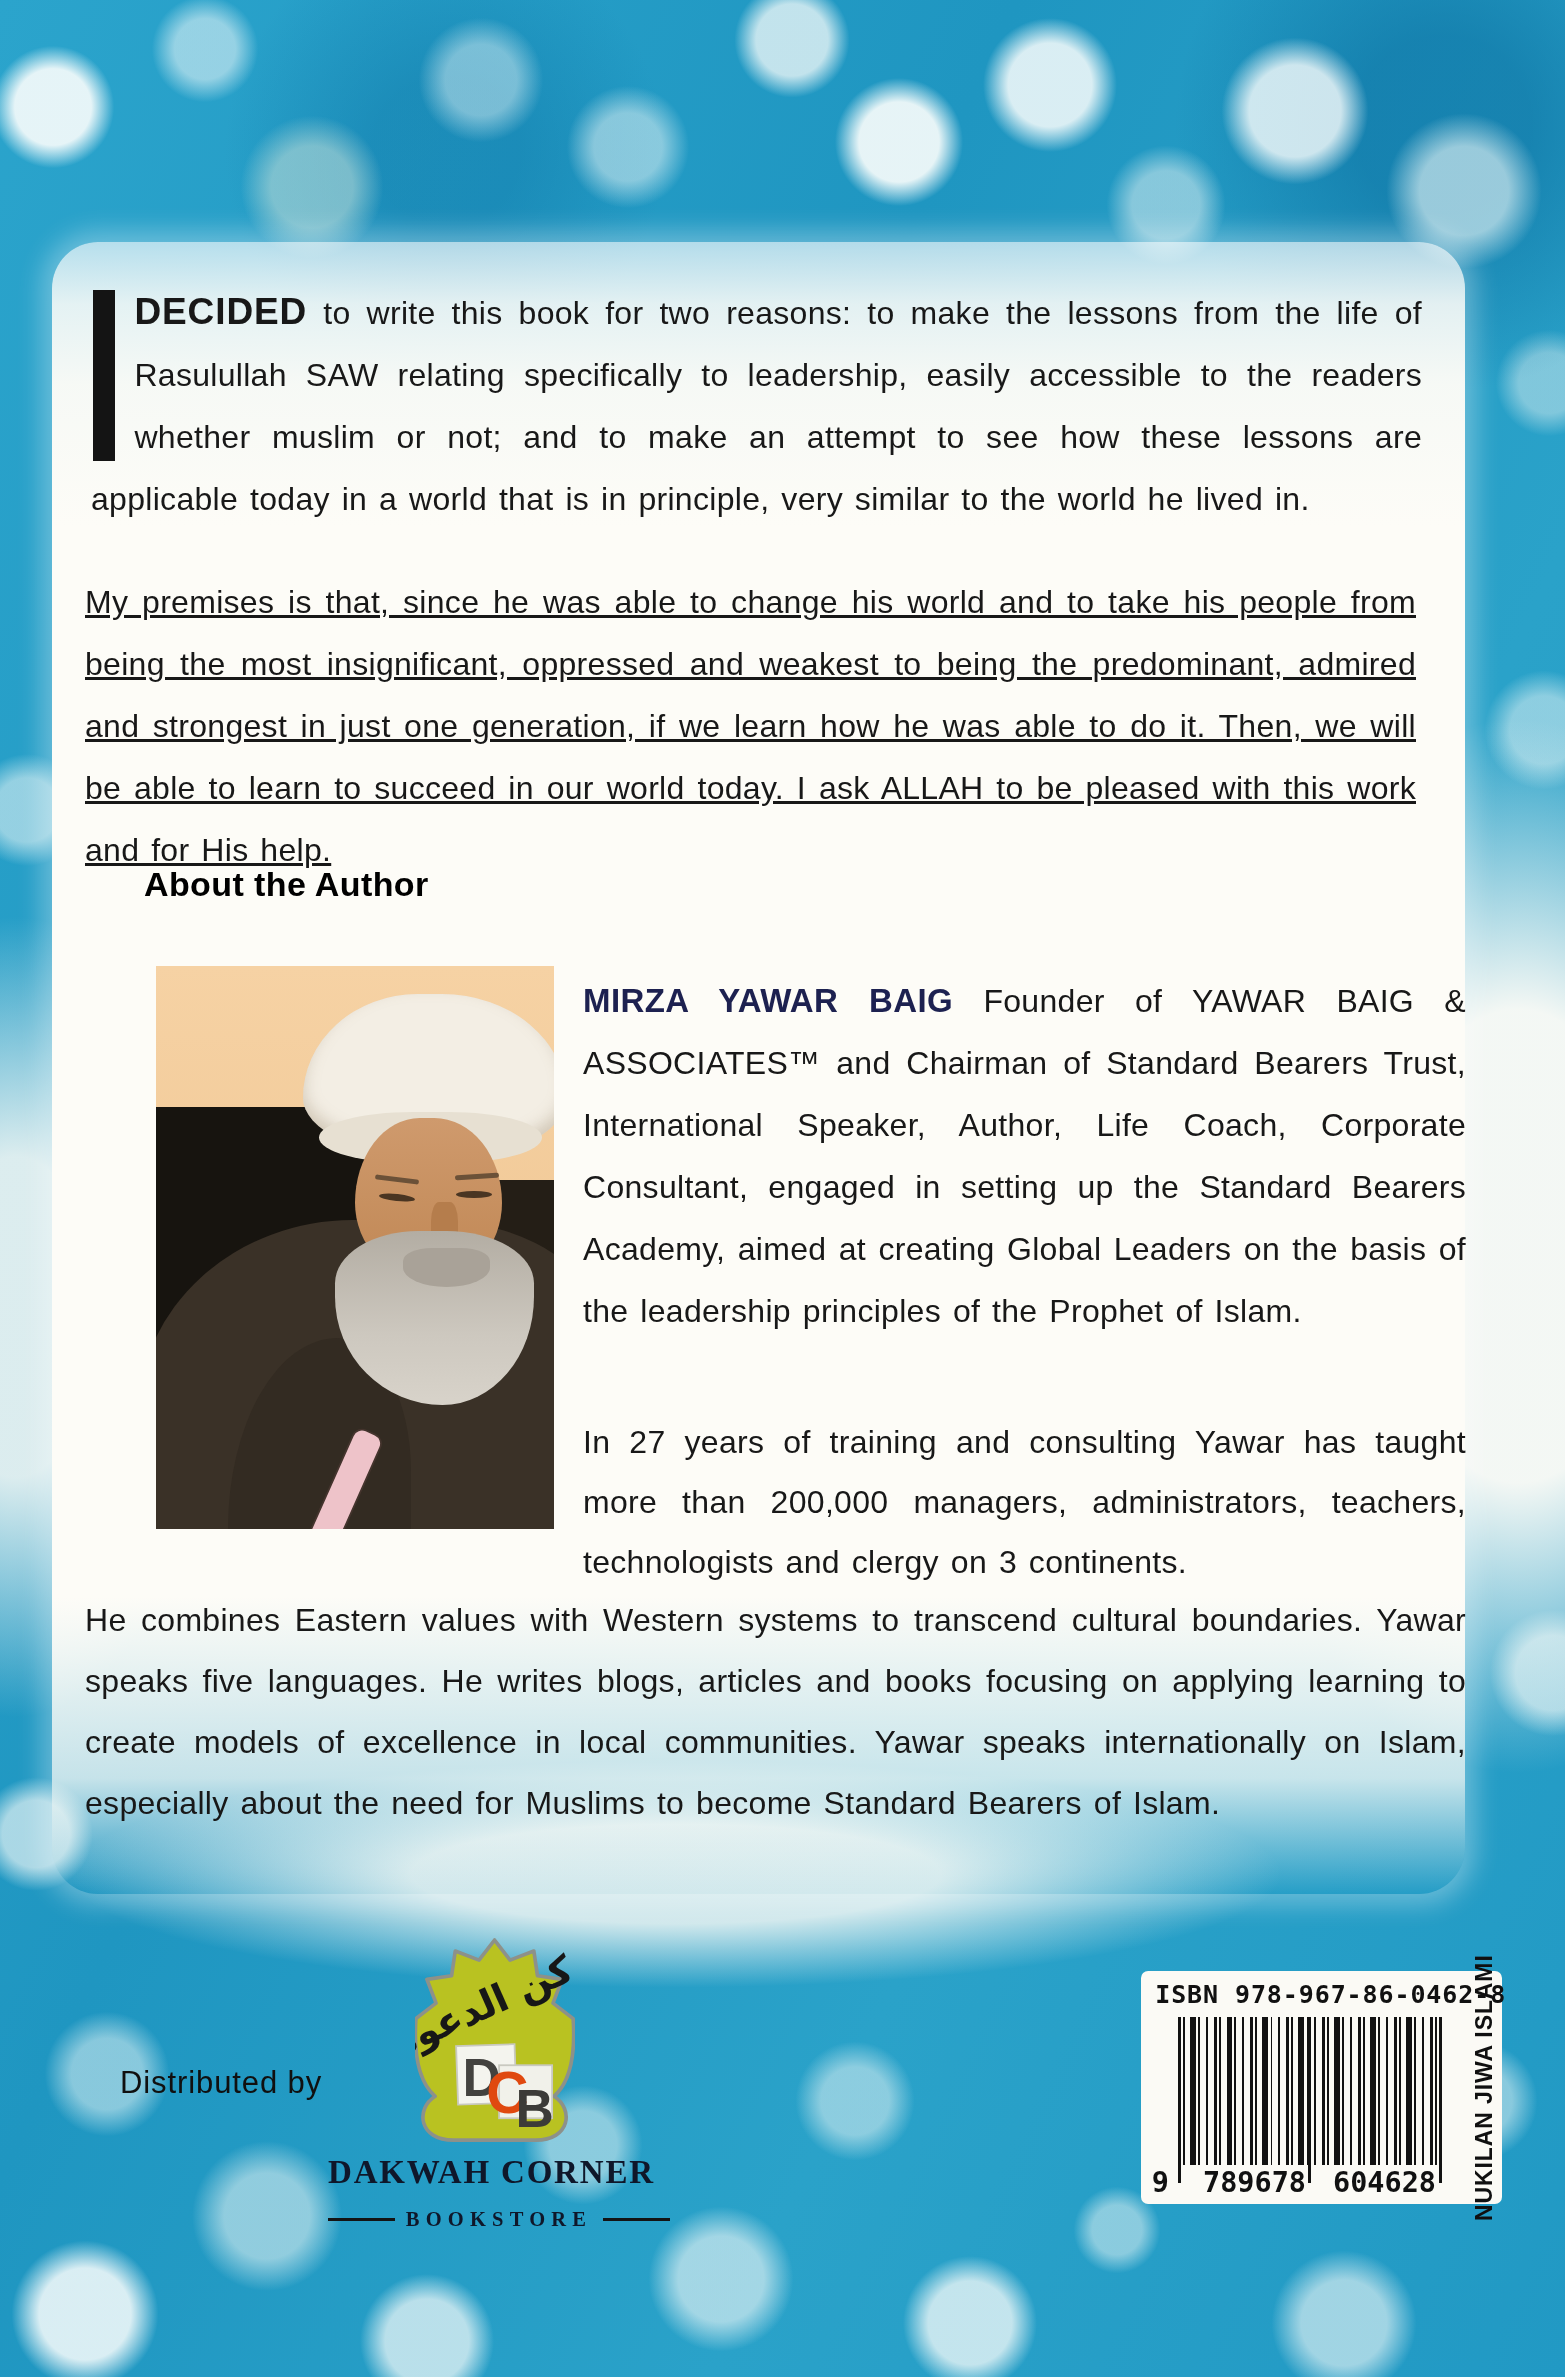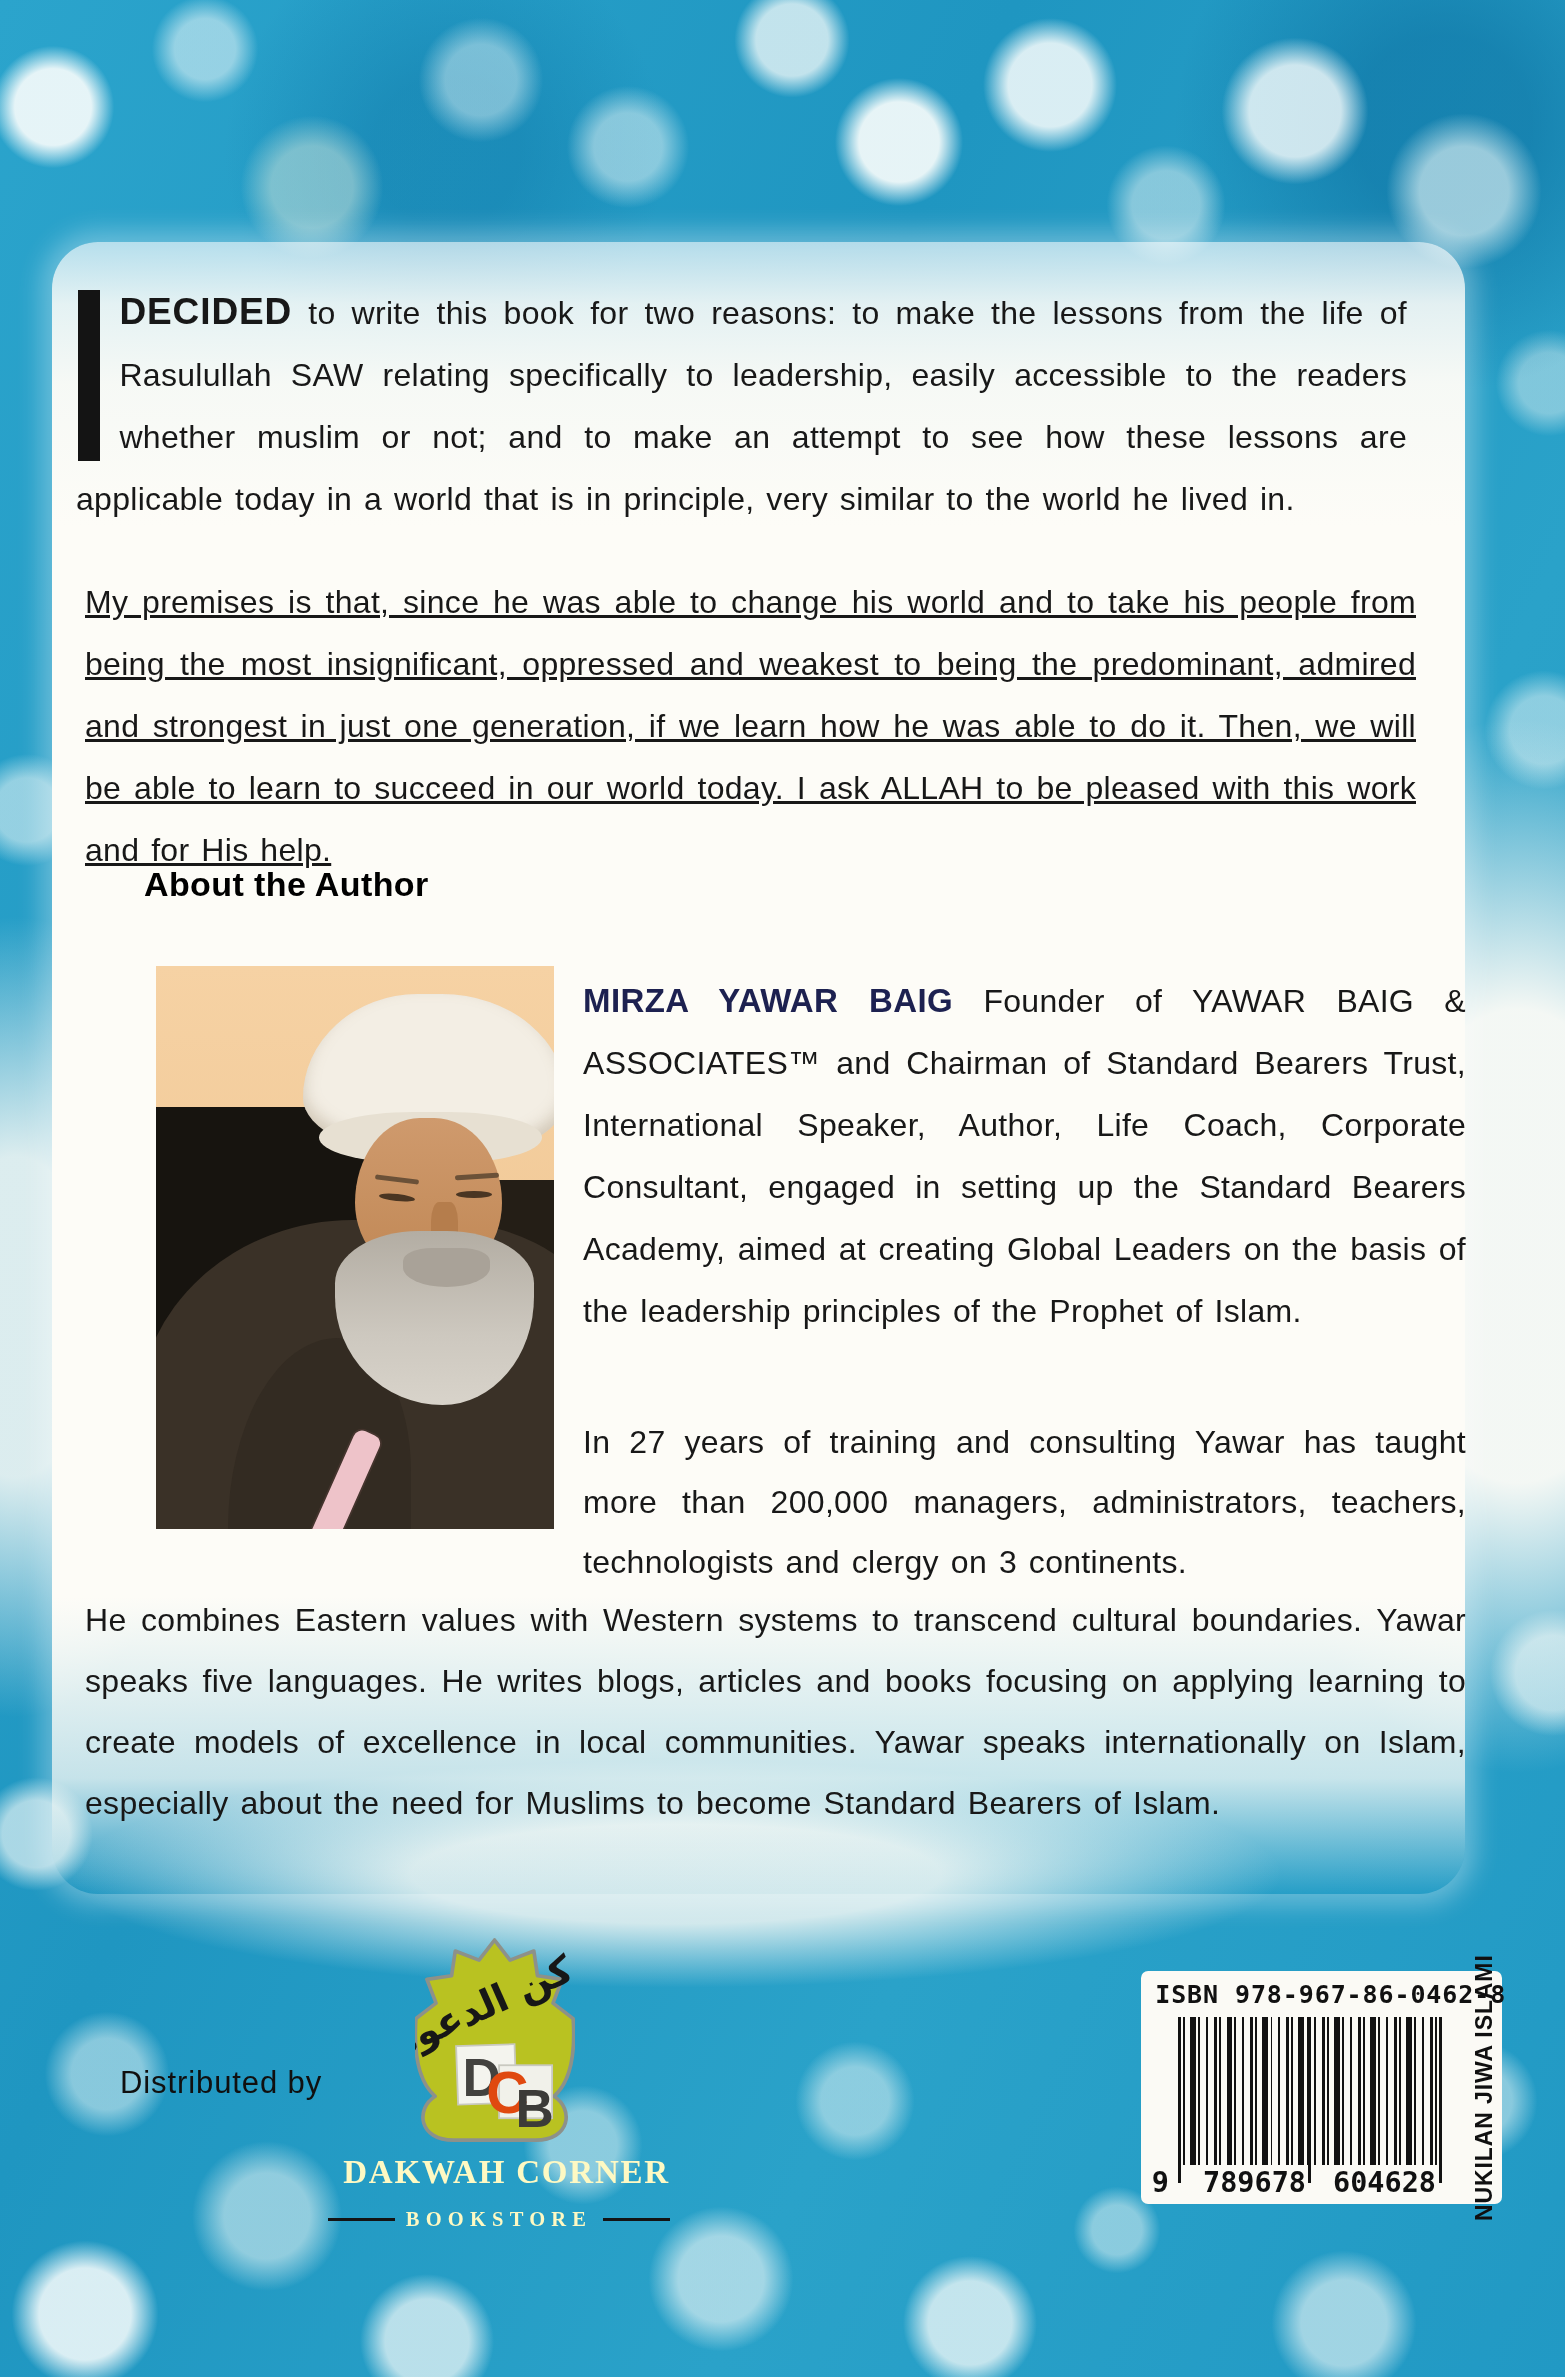--- a/index.html
+++ b/index.html
@@ -51,21 +51,21 @@
     background:linear-gradient(180deg,
       rgba(255,255,255,.66) 0px, rgba(254,253,249,.88) 62px, rgba(253,252,247,.97) 142px,
       #fdfcf7 285px, #fdfcf7 82%, rgba(253,252,247,.75) 93%, rgba(253,252,247,0) 100%);
     box-shadow:0 0 25px 10.7px rgba(255,255,255,.30);
   }
   
   .para{
     position:absolute;font-size:32px;line-height:62px;text-align:justify;
     letter-spacing:0.3px;word-spacing:2.7px;color:#181818;
   }
-  .p1{left:76px;top:281px;width:1331px;}
+  .p1{left:91px;top:281px;width:1331px;}
   .p2{left:85px;top:571px;width:1331px;text-decoration:underline;}
   .dropcap{float:left;width:22px;height:171px;background:#141414;margin:9px 19.6px 0 1.8px;}
   .lead{font-weight:700;font-size:37px;letter-spacing:0.9px;}
   .about-heading{position:absolute;left:144px;top:865px;font-size:34px;font-weight:700;letter-spacing:0.4px;color:#000000;}
   .bio1{left:583px;top:970px;width:883px;}
   .bio2{left:583px;top:1412px;width:883px;line-height:60px;}
   .bio3{left:85px;top:1590px;width:1381px;line-height:61px;}
   .author-name{font-weight:700;font-size:33px;color:#1d2150;letter-spacing:0.4px;}
   
   .photo{
@@ -85,21 +85,21 @@
   .photo .eye{position:absolute;width:9%;height:7.1px;background:#4a3522;border-radius:50%;}
   .photo .eye.l{left:56%;top:40.5%;transform:rotate(6deg);}
   .photo .eye.r{left:75.5%;top:40%;}
   .photo .nose{position:absolute;left:69%;top:42%;width:7%;height:12%;background:#b57d4c;border-radius:30% 30% 55% 45%;}
   .photo .beard{position:absolute;left:45%;top:47%;width:50%;height:31%;background:linear-gradient(180deg,#b3ada3,#cdc8bf 60%,#d8d3ca);border-radius:42% 44% 46% 54%/30% 30% 62% 62%;}
   .photo .mustache{position:absolute;left:62%;top:50%;width:22%;height:7%;background:#a9a298;border-radius:40% 40% 60% 60%;}
   .photo .mic{position:absolute;left:44%;bottom:-4%;width:7%;height:22%;background:#eec3c9;border-radius:9px;transform:rotate(24deg);box-shadow:0 0 0 1.8px rgba(120,80,80,.25);}
   
   .distributed{position:absolute;left:120px;top:2065px;font-size:31px;letter-spacing:0.9px;color:#101010;}
   .dcb-logo{position:absolute;left:415px;top:1930px;width:160px;height:212px;}
-  .dakwah-word{position:absolute;left:328px;top:2154px;width:342px;text-align:right;color:#fef9c3;}
+  .dakwah-word{position:absolute;left:328px;top:2154px;width:342px;text-align:left;color:#0f172a;}
   .dakwah-name{font-family:"Liberation Serif",serif;font-weight:700;font-size:33px;letter-spacing:1.8px;white-space:nowrap;}
   .bookstore{display:flex;align-items:center;gap:10.7px;margin-top:17px;}
   .bookstore::before,.bookstore::after{content:"";flex:1;height:3.6px;background:#141414;}
   .bookstore span{font-family:"Liberation Serif",serif;font-weight:700;font-size:20.5px;letter-spacing:6.2px;}
   .intl{position:absolute;left:730px;top:2078px;width:331px;}
   .intl-label{margin-top:3.6px;text-align:center;font-size:36px;font-weight:700;letter-spacing:1.8px;transform:scaleY(1.12);color:#101010;white-space:nowrap;}
   
   .barcode-box{position:absolute;left:1141px;top:1971px;width:361px;height:233px;background:#fbfaf5;border-radius:7.1px;}
   .isbn{position:absolute;left:14.2px;right:53px;top:9px;text-align:center;font-family:"DejaVu Sans Mono",monospace;font-weight:700;font-size:25px;letter-spacing:0.9px;color:#111;white-space:nowrap;}
   .bars{position:absolute;left:37px;top:46px;width:263px;height:148px;

